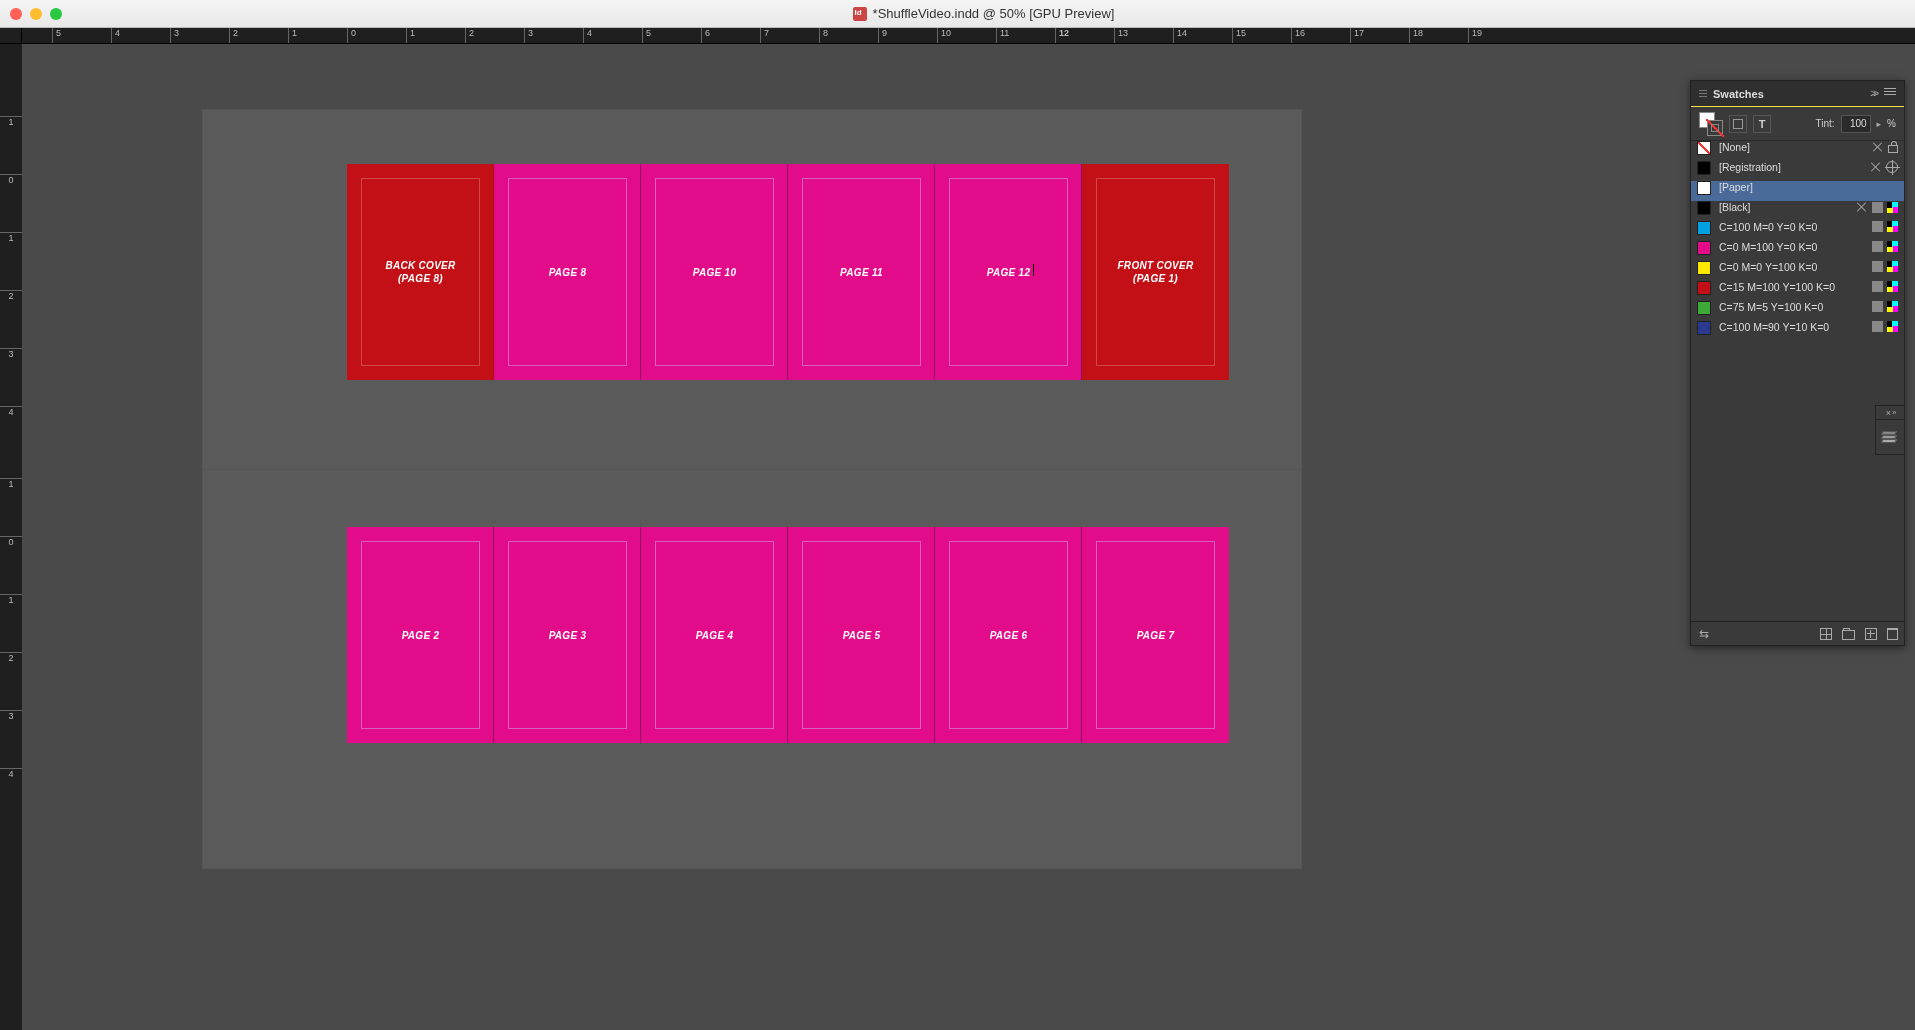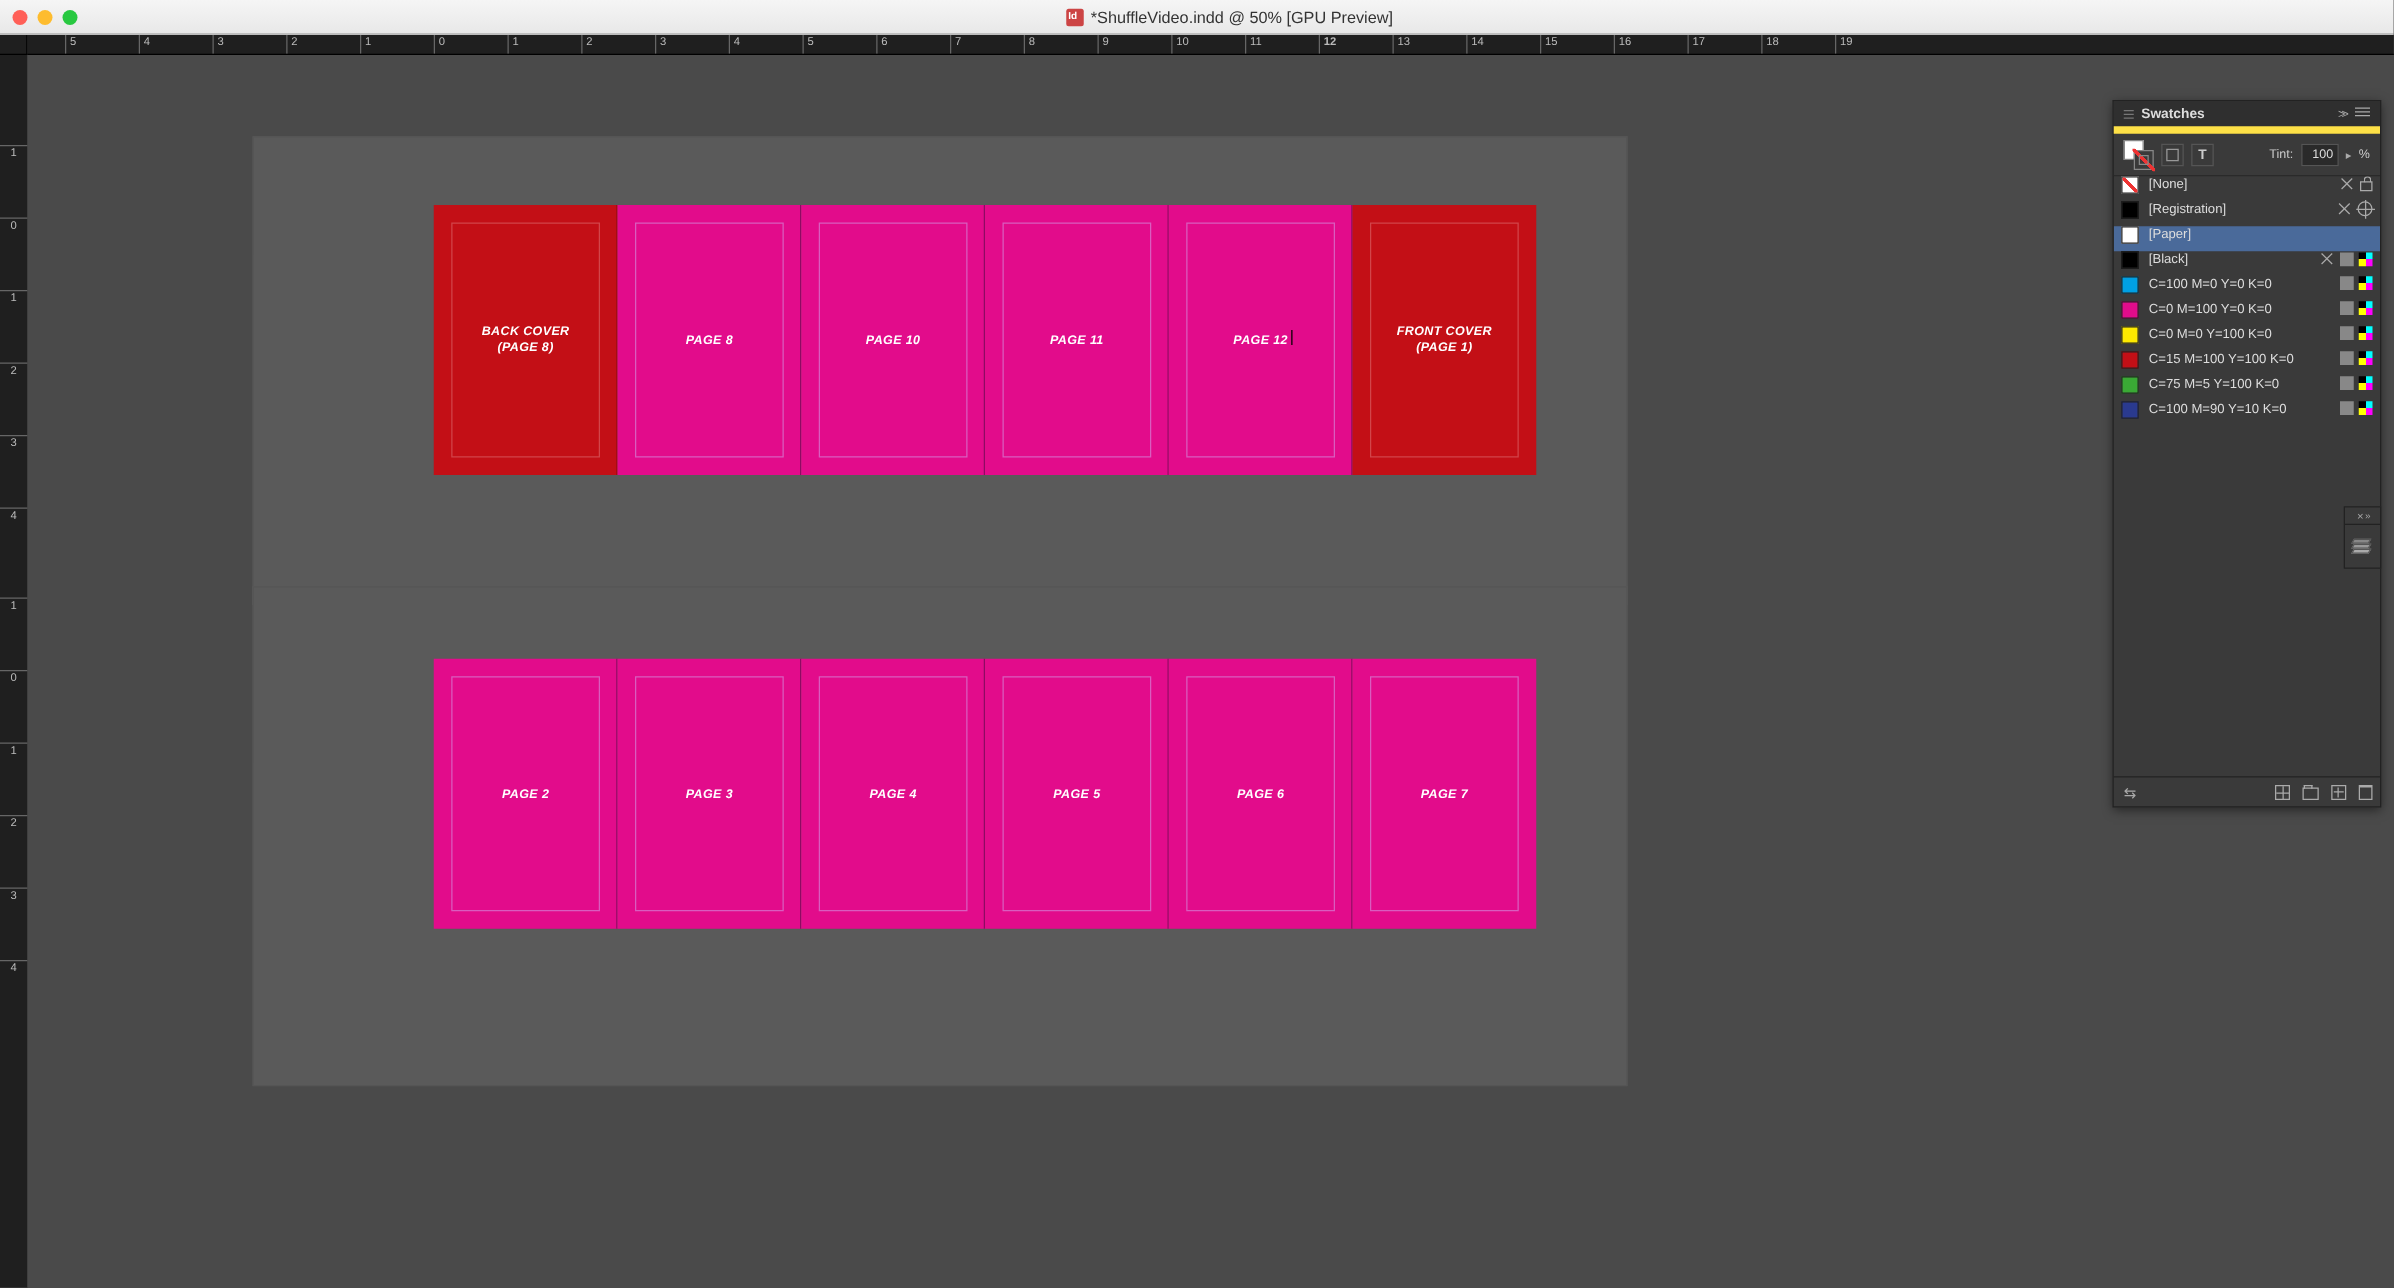--- a/index.html
+++ b/index.html
@@ -40,21 +40,21 @@
 .page-pink  { background: #e20c8b; }
 .page-margin { position:absolute; top:14px; left:14px; right:14px; bottom:14px; border:1px solid #d95dbf; pointer-events:none;}
 .page-red .page-margin { border-color:#d2454a;}
 .page-divider{ position:absolute; right:0; top:0; bottom:0; width:0; border-right:1px solid #8e0a63;}
 .page-red .page-divider{ border-right-color:#9a0c11;}
 .page-label { color:#fff; font-size:10px; font-weight:800; font-style:italic; text-align:center; letter-spacing:0.3px; line-height:1.3; font-family: Arial, sans-serif;}
 .text-cursor { position:absolute; width:1px; height:12px; background:#000; top:100px; right:48px;}
 
 
 .panel { position: absolute; top: 80px; right: 10px; width: 215px; background: #3a3a3a; color: #ddd; font-size: 11px; border: 1px solid #222; box-shadow: 0 2px 8px rgba(0,0,0,.5);}
-.panel-tab { background: #2f2f2f; height: 26px; display:flex; align-items:center; padding:0 8px; border-bottom:6px solid #fde047;}
+.panel-tab { background: #2f2f2f; height: 26px; display:flex; align-items:center; padding:0 8px; border-bottom:1px solid #fde047;}
 .panel-tab .grip { width:8px; display:flex; flex-direction:column; gap:2px; margin-right:6px;}
 .panel-tab .grip span{height:1px;background:#777;}
 .panel-tab-title{ font-weight:600; flex:1;}
 .panel-tab-icons{ display:flex; gap:8px; color:#aaa; font-size:10px;}
 .panel-tab-icons .arrows{letter-spacing:-3px;}
 .panel-tab-icons .menu{display:flex;flex-direction:column;gap:2px;width:12px;}
 .panel-tab-icons .menu span{height:1px;background:#aaa;}
 
 .panel-toolbar { height: 34px; display:flex; align-items:center; padding: 0 8px; gap:6px; border-bottom:1px solid #2a2a2a;}
 .fillstroke { width:24px; height:24px; position:relative;}

